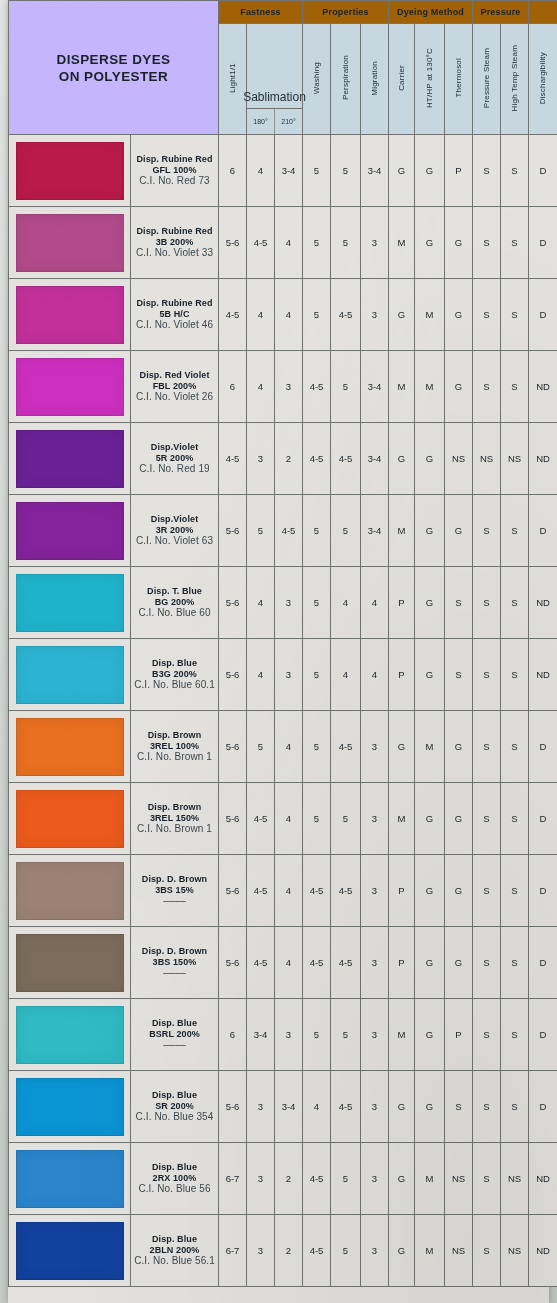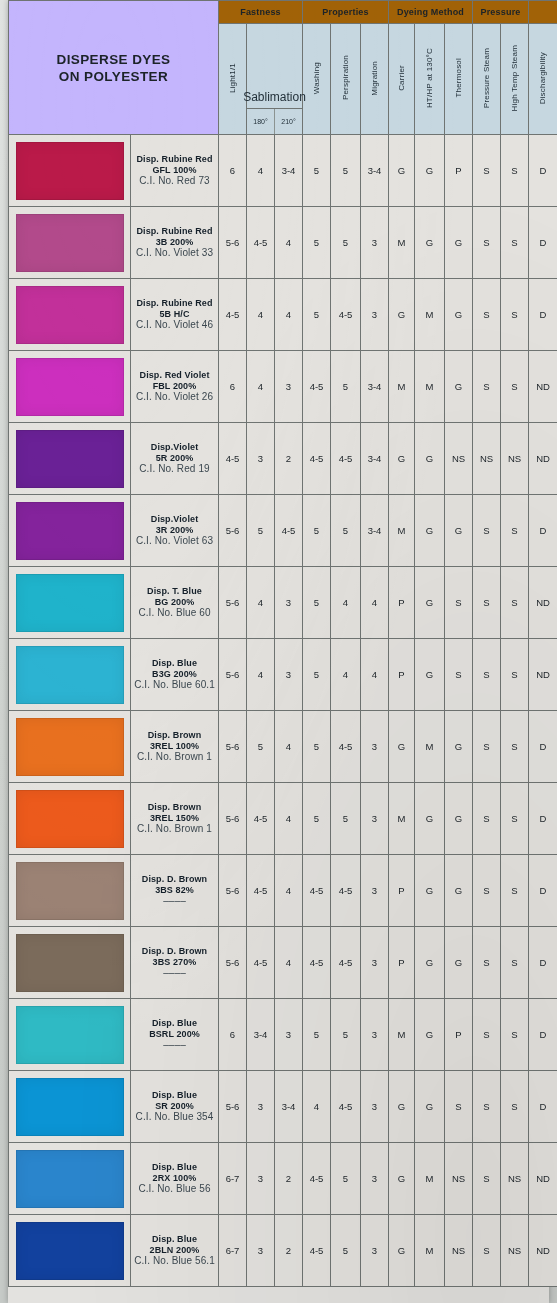--- a/index.html
+++ b/index.html
@@ -423,21 +423,21 @@
         <td class="val">S</td>
         <td class="val">S</td>
         <td class="val">D</td>
       </tr>
       <tr class="drow">
         <td class="swatch-cell">
           <div class="swatch" style="background: rgb(155, 130, 116);"></div>
         </td>
         <td class="name-cell">
           <span class="nm1">Disp. D. Brown</span>
-          <span class="nm2">3BS 82%</span>
+          <span class="nm2">3BS 15%</span>
           <span class="nm3">––––</span>
         </td>
         <td class="val">5-6</td>
         <td class="val">4-5</td>
         <td class="val">4</td>
         <td class="val">4-5</td>
         <td class="val">4-5</td>
         <td class="val">3</td>
         <td class="val">P</td>
         <td class="val">G</td>
@@ -445,21 +445,21 @@
         <td class="val">S</td>
         <td class="val">S</td>
         <td class="val">D</td>
       </tr>
       <tr class="drow">
         <td class="swatch-cell">
           <div class="swatch" style="background: rgb(123, 107, 91);"></div>
         </td>
         <td class="name-cell">
           <span class="nm1">Disp. D. Brown</span>
-          <span class="nm2">3BS 270%</span>
+          <span class="nm2">3BS 150%</span>
           <span class="nm3">––––</span>
         </td>
         <td class="val">5-6</td>
         <td class="val">4-5</td>
         <td class="val">4</td>
         <td class="val">4-5</td>
         <td class="val">4-5</td>
         <td class="val">3</td>
         <td class="val">P</td>
         <td class="val">G</td>

